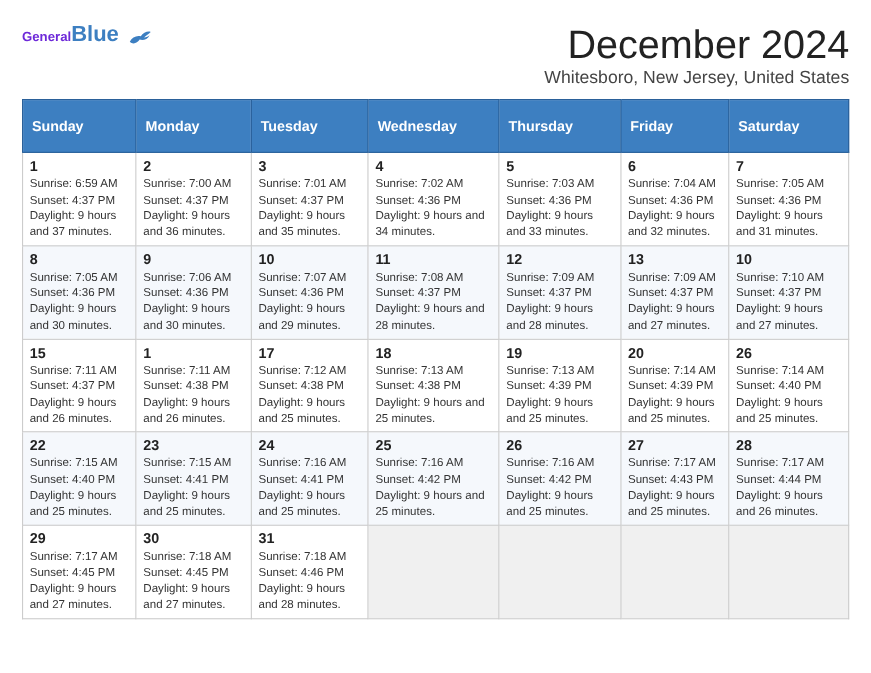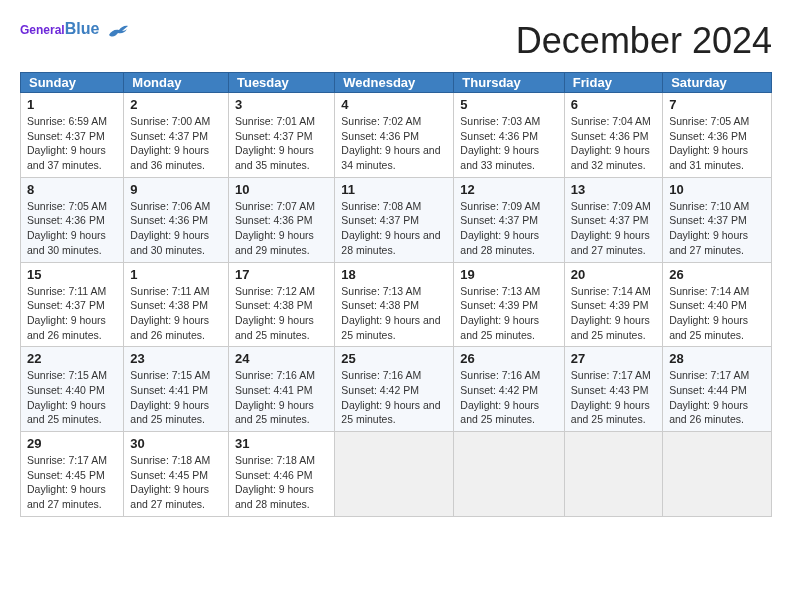--- a/index.html
+++ b/index.html
@@ -30,21 +30,21 @@
     }
     .calendar {
       width: 100%;
       border-collapse: collapse;
       font-size: 11px;
     }
     .calendar th {
       background-color: #3d7fc1;
       color: #fff;
       text-align: left;
-      padding: 2px 8px;
+      padding: 16px 8px;
       font-size: 13px;
       font-weight: bold;
       border: 1px solid #2a6099;
     }
     .calendar td {
       border: 1px solid #ccc;
       vertical-align: top;
       padding: 4px 6px;
       height: 80px;
       background: #fff;
@@ -73,39 +73,40 @@
     }
     .gb-logo {
       font-family: Arial, sans-serif;
     }
     .gb-general {
       font-size: 12px;
       font-weight: bold;
       color: #6d28d9;
     }
     .gb-blue {
-      font-size: 16px;
+      font-size: 20px;
       font-weight: bold;
       color: #3d7fc1;
     }
   </style>
 </head>
 <body>
 
 <div class="header-section">
   <div class="logo-wrapper">
     <div class="gb-logo">
       <span class="gb-general">General</span><span class="gb-blue">Blue</span>
       <svg width="22" height="18" viewBox="0 0 22 18" style="margin-left:3px;vertical-align:middle;" xmlns="http://www.w3.org/2000/svg">
         <path d="M2 14 C4 10, 8 8, 12 9 C14 6, 18 4, 21 5 C19 7, 17 8, 15 10 C17 10, 19 9, 20 8 C18 12, 14 13, 11 12 C9 15, 5 17, 2 14Z" fill="#3d7fc1"></path>
       </svg>
     </div>
   </div>
   <div class="title-section">
     <div class="main-title">December 2024</div>
+    <div class="subtitle">Whitesboro, New Jersey, United States</div>
   </div>
 </div>
 
 <table class="calendar">
   <thead>
     <tr>
     <th>Sunday</th>
         <th>Monday</th>
         <th>Tuesday</th>
         <th>Wednesday</th>

